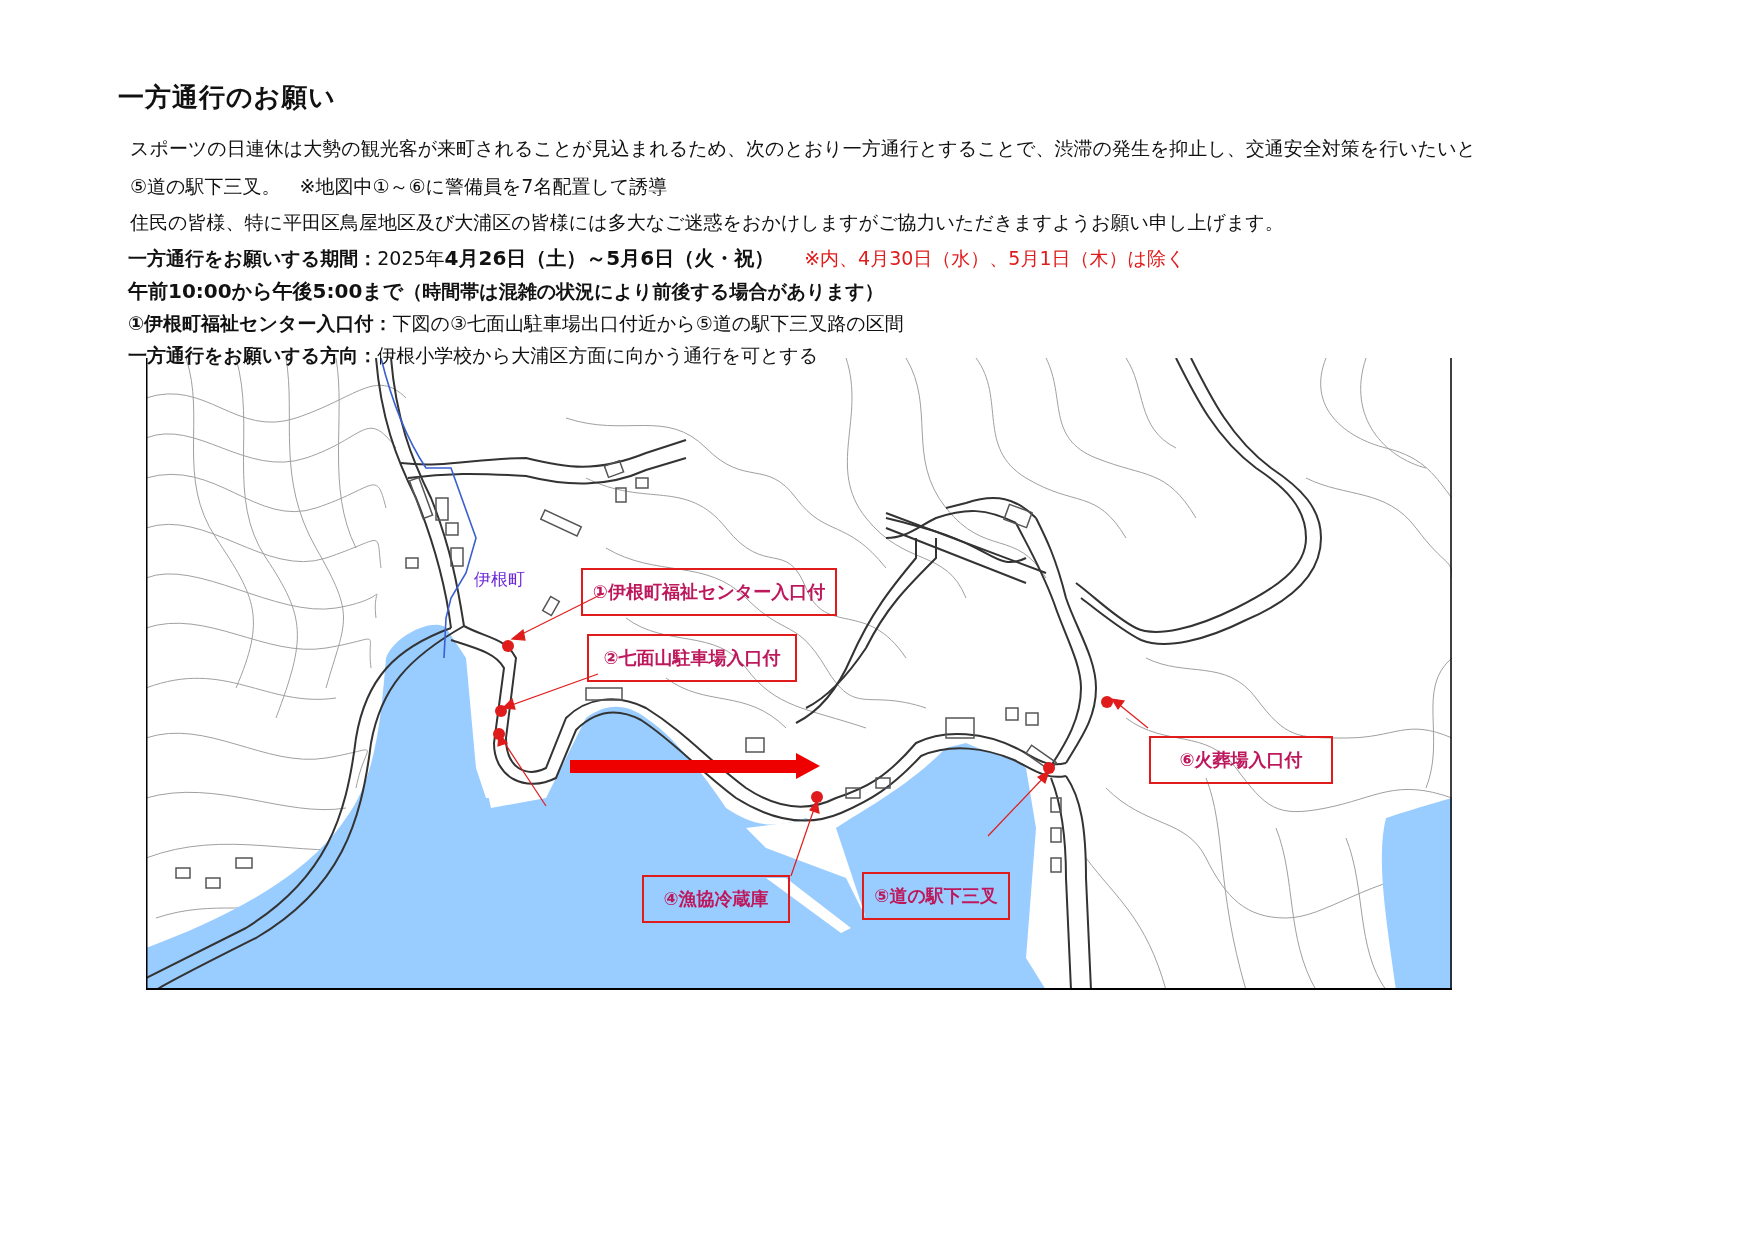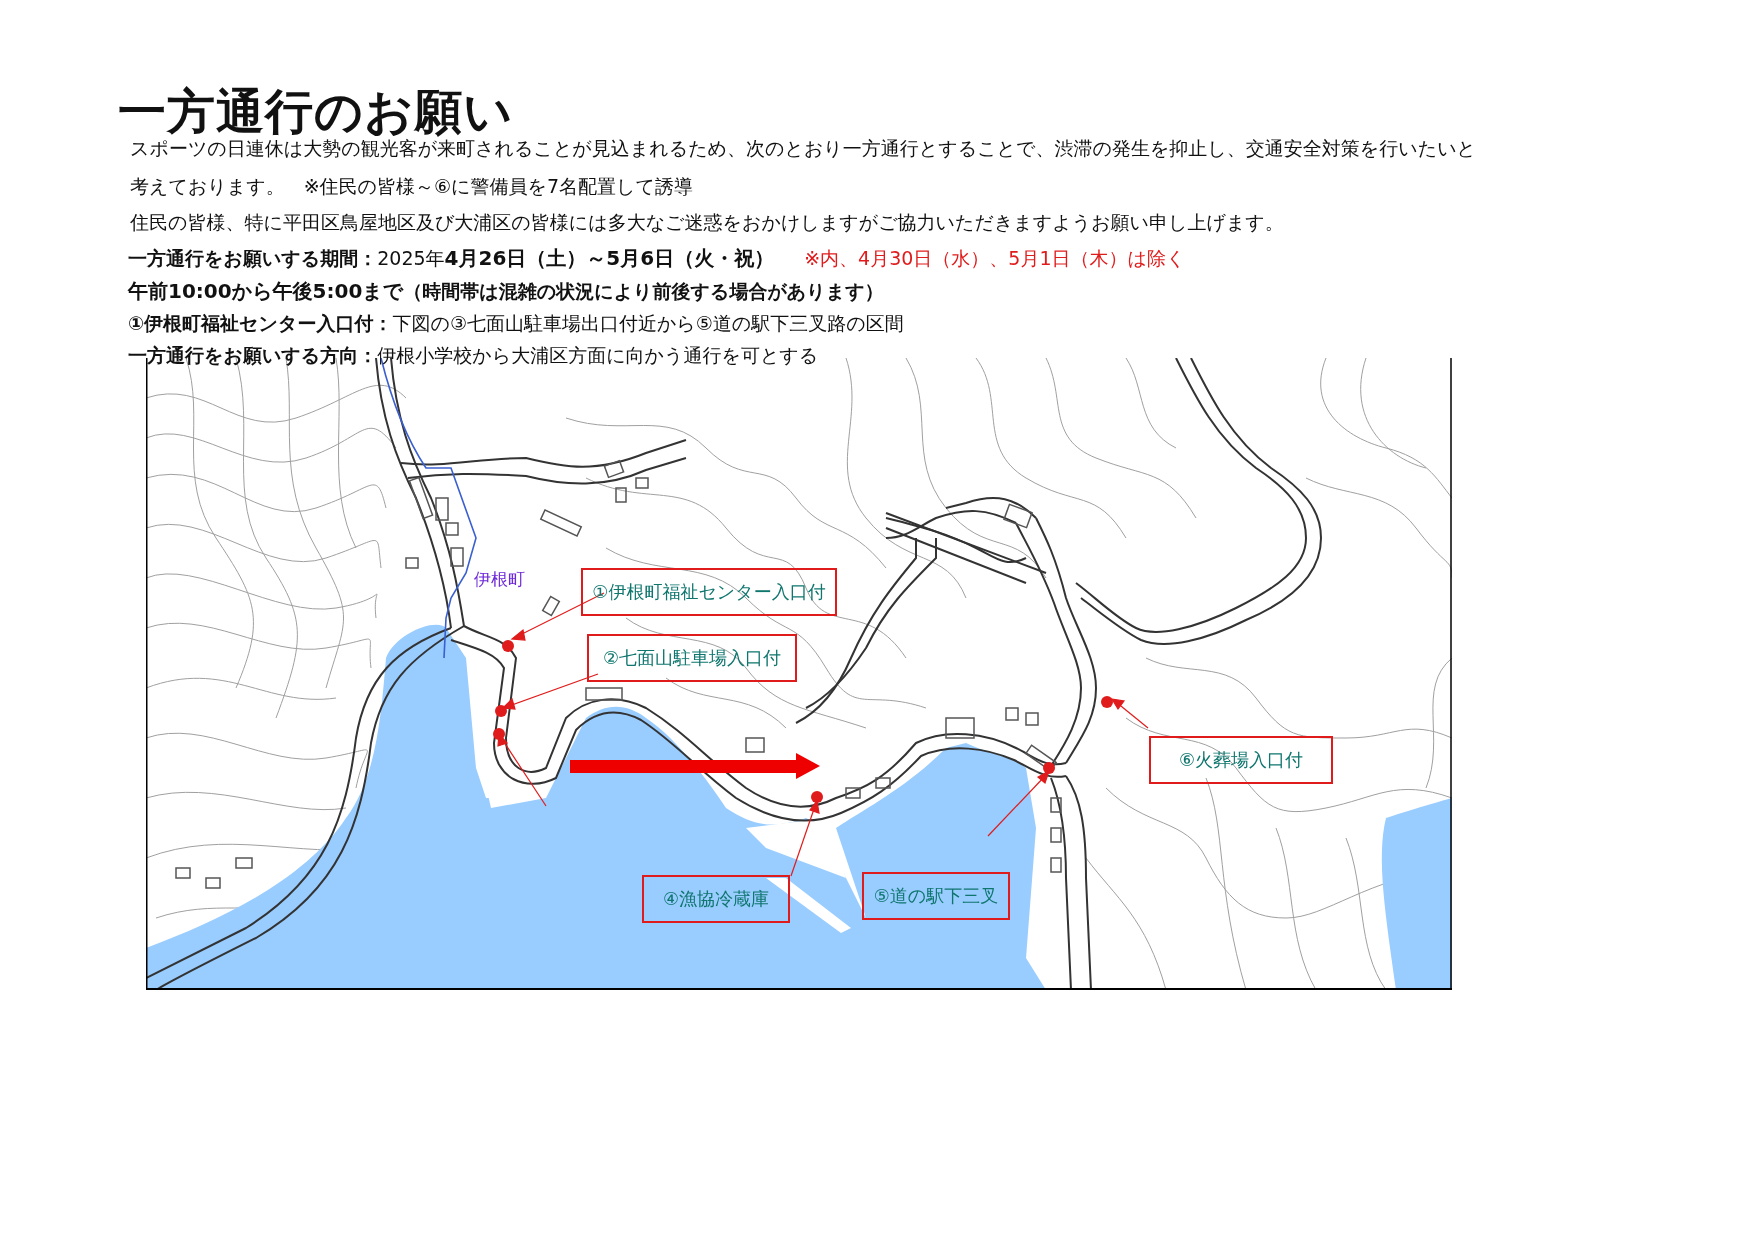--- a/index.html
+++ b/index.html
@@ -1,34 +1,34 @@
 <!DOCTYPE html>
 <html><head>
 <meta charset="utf-8">
 <style>
   html,body{margin:0;padding:0;background:#fff;}
   body{width:1754px;height:1240px;position:relative;overflow:hidden;font-family:"DejaVu Sans","Liberation Sans",sans-serif;color:#111;}
-  .title{position:absolute;left:118px;top:80px;font-size:48px;font-weight:bold;letter-spacing:1px;}
+  .title{position:absolute;left:118px;top:80px;font-size:26px;font-weight:bold;letter-spacing:1px;}
   .para{position:absolute;left:130px;font-size:19px;white-space:nowrap;}
   .line{position:absolute;left:128px;font-size:19px;white-space:nowrap;}
   .b{font-weight:bold;}
   .big{font-size:20px;}
   .red{color:#e01b1b;text-align:center;}
   #map{position:absolute;left:146px;top:358px;width:1306px;height:632px;overflow:hidden;}
   #map svg{display:block;}
-  .callout{position:absolute;border:2px solid #e01b1b;background:transparent;color:#0f766e;font-weight:normal;font-size:18px;display:flex;align-items:center;justify-content:center;white-space:nowrap;box-sizing:border-box;}
+  .callout{position:absolute;border:2px solid #e01b1b;background:transparent;color:#be185d;font-weight:bold;font-size:18px;display:flex;align-items:center;justify-content:center;white-space:nowrap;box-sizing:border-box;}
   .place{position:absolute;color:#6d28d9;font-size:17px;}
 </style>
 </head>
 <body>
 
 <div class="title">一方通行のお願い</div>
 
 <div class="para" style="top:136px;">スポーツの日連休は大勢の観光客が来町されることが見込まれるため、次のとおり一方通行とすることで、渋滞の発生を抑止し、交通安全対策を行いたいと</div>
-<div class="para" style="top:174px;">考えております。　※住民の皆様～⑥に警備員を7名配置して誘導</div>
+<div class="para" style="top:174px;">⑤道の駅下三叉。　※地図中①～⑥に警備員を7名配置して誘導</div>
 <div class="para" style="top:210px;">住民の皆様、特に平田区鳥屋地区及び大浦区の皆様には多大なご迷惑をおかけしますがご協力いただきますようお願い申し上げます。</div>
 
 <div class="line" style="top:245px;">
   <span class="b">一方通行をお願いする期間：</span><span>2025年</span><span class="b big">4月26日（土）～5月6日（火・祝）</span><span style="display:inline-block;width:30px"></span><span class="red">※内、4月30日（水）、5月1日（木）は除く</span>
 </div>
 
 <div class="line" style="top:278px;">
   <span class="b big">午前10:00から午後5:00まで</span><span class="b">（時間帯は混雑の状況により前後する場合があります）</span>
 </div>
 

